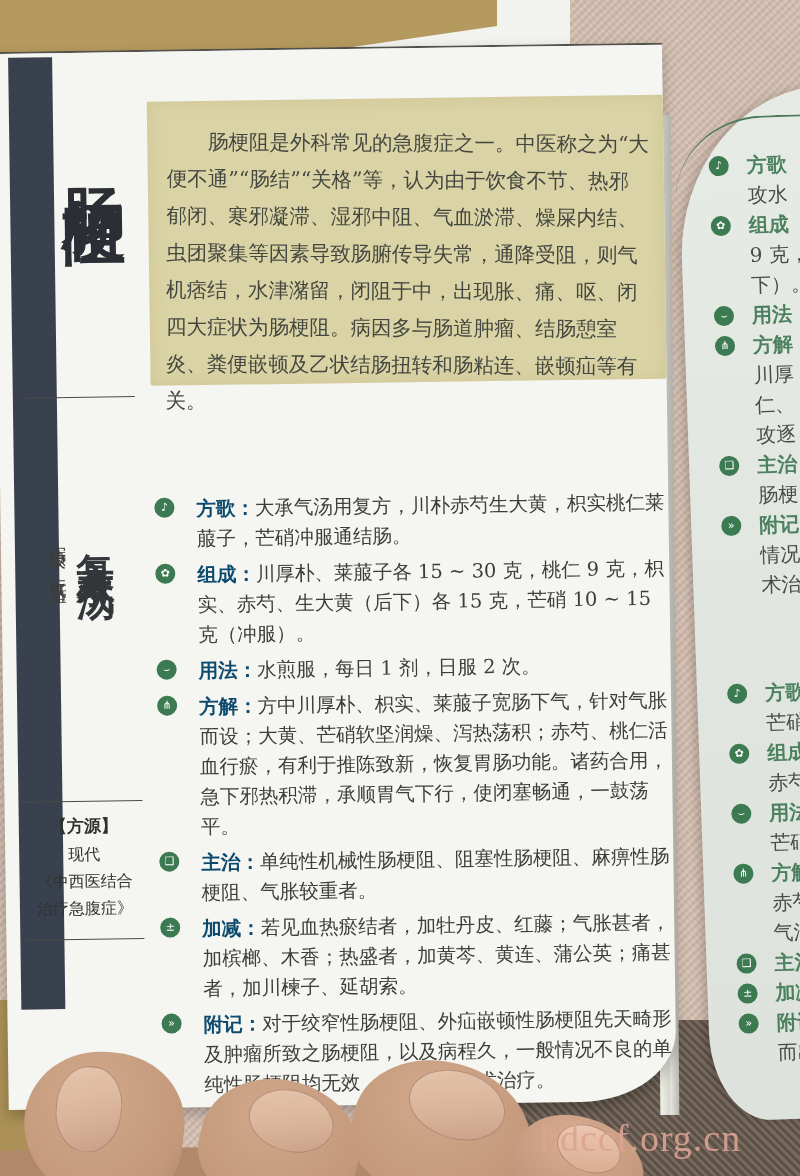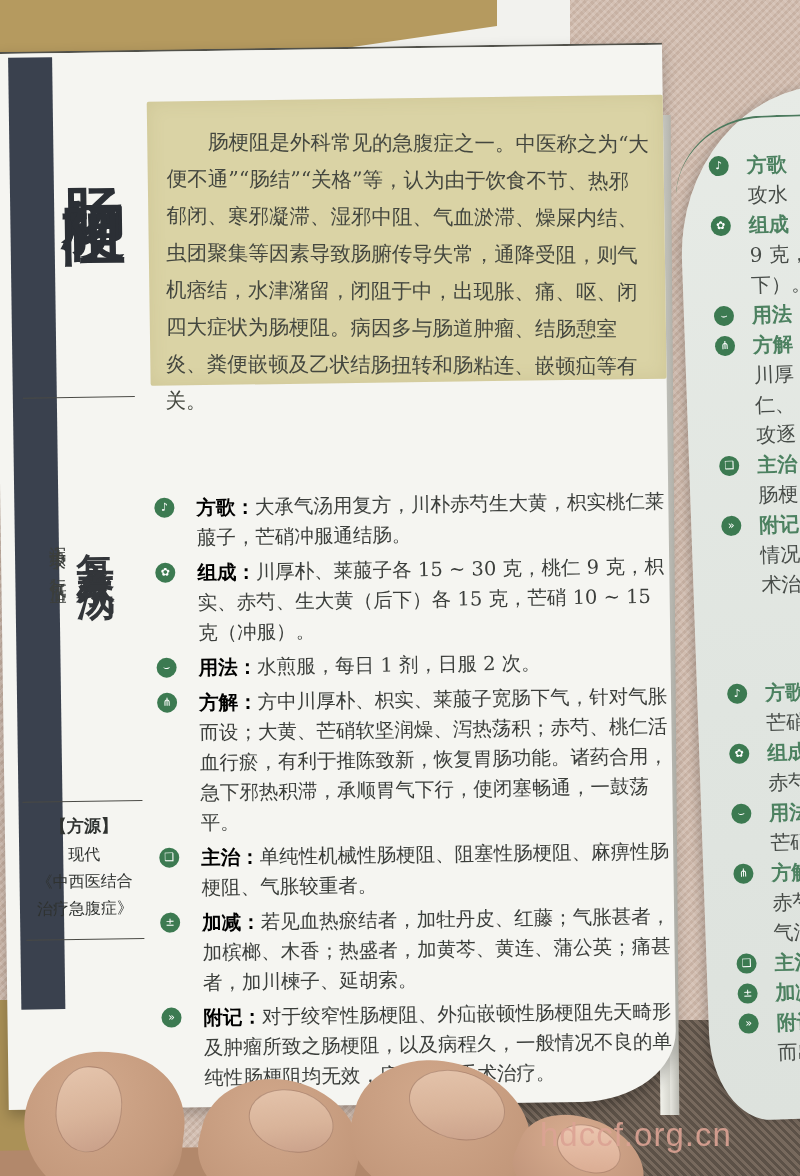--- a/index.html
+++ b/index.html
@@ -74,39 +74,39 @@
   .intro-text{position:absolute;left:20px;right:14px;top:22px;
     font-size:20.5px;line-height:37px;color:#44473f;text-indent:2em;
     transform:rotate(1.1deg);transform-origin:0 0;}
   .sections{left:152px;top:442px;width:518px;}
   .sec{position:relative;padding-left:44px;margin-bottom:5px;
     font-size:19.5px;line-height:30px;color:#3b3e3b;}
   .ic{position:absolute;display:inline-block;width:20px;height:20px;border-radius:50%;
     background:#3c7a51;color:#fff;font-size:11px;line-height:20px;text-align:center;
     font-family:"DejaVu Sans","Liberation Sans",sans-serif;}
   .sec .ic{left:2px;top:4px;}
-  .sec .lb{font-weight:700;color:#000000;font-family:Liberation Serif, serif;}
+  .sec .lb{font-weight:700;color:#0c4a6e;font-family:Liberation Sans, sans-serif;}
   .page-mark{left:46px;top:1032px;font-size:13px;color:#2a2a2a;transform:rotate(75deg);}
   
   .skin{background:radial-gradient(ellipse at 40% 30%, #d2a98c 0%, #c3987b 70%, #b08a6e 100%);}
   .skin-band{left:-12px;top:1146px;width:570px;height:44px;z-index:6;background:#b2886b;transform:rotate(-1deg);}
   .thumb{left:24px;top:1052px;width:160px;height:150px;z-index:6;border-radius:48% 46% 40% 52%;transform:rotate(6deg);}
   .nail{position:absolute;background:linear-gradient(160deg,#e6c6ae 0%,#d9b49a 55%,#c79d87 100%);
     border:1px solid rgba(150,110,90,.55);}
   .thumb-nail{left:30px;top:16px;width:64px;height:84px;border-radius:46% 46% 48% 48%;}
   .finger-a{left:200px;top:1080px;width:160px;height:130px;z-index:6;border-radius:50% 50% 40% 40%;transform:rotate(14deg);}
   .finger-a .nail{left:42px;top:8px;width:84px;height:60px;border-radius:50%;}
   .finger-b{left:352px;top:1062px;width:180px;height:140px;z-index:6;border-radius:50% 50% 40% 40%;transform:rotate(16deg);}
   .finger-b .nail{left:48px;top:6px;width:96px;height:66px;border-radius:50%;}
   .finger-c{left:516px;top:1118px;width:130px;height:90px;z-index:6;border-radius:50% 50% 30% 30%;transform:rotate(22deg);
     background:radial-gradient(ellipse at 40% 30%, #d8ad90 0%, #c0947a 80%);}
   .finger-c .nail{left:34px;top:6px;width:64px;height:44px;border-radius:50%;background:linear-gradient(160deg,#eecab4,#d8a98f);}
   
-  .watermark{left:540px;top:1116px;z-index:7;font-size:33px;letter-spacing:1px;
-    font-family:Liberation Sans, sans-serif;color:#dda височ;
+  .watermark{left:540px;top:1116px;z-index:7;font-size:38px;letter-spacing:1px;
+    font-family:Liberation Serif, serif;color:#dda височ;
     color:#dca394;opacity:.9;}
 </style>
 </head>
 <body>
 
 <div class="abs fabric-dark"></div>
 
 <div class="abs right-page">
   <div class="green-rule"></div>
   <div class="np-col">

